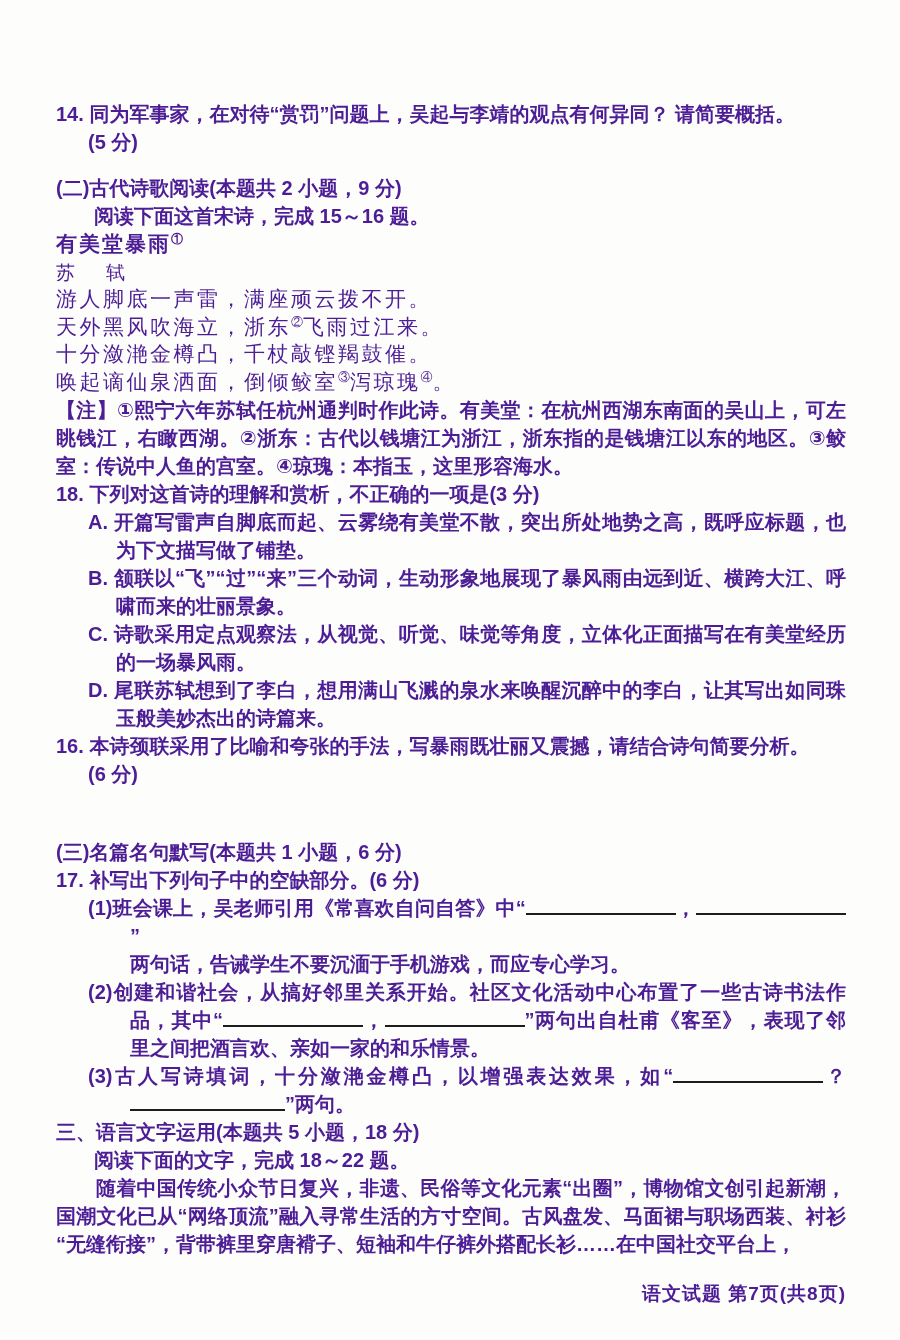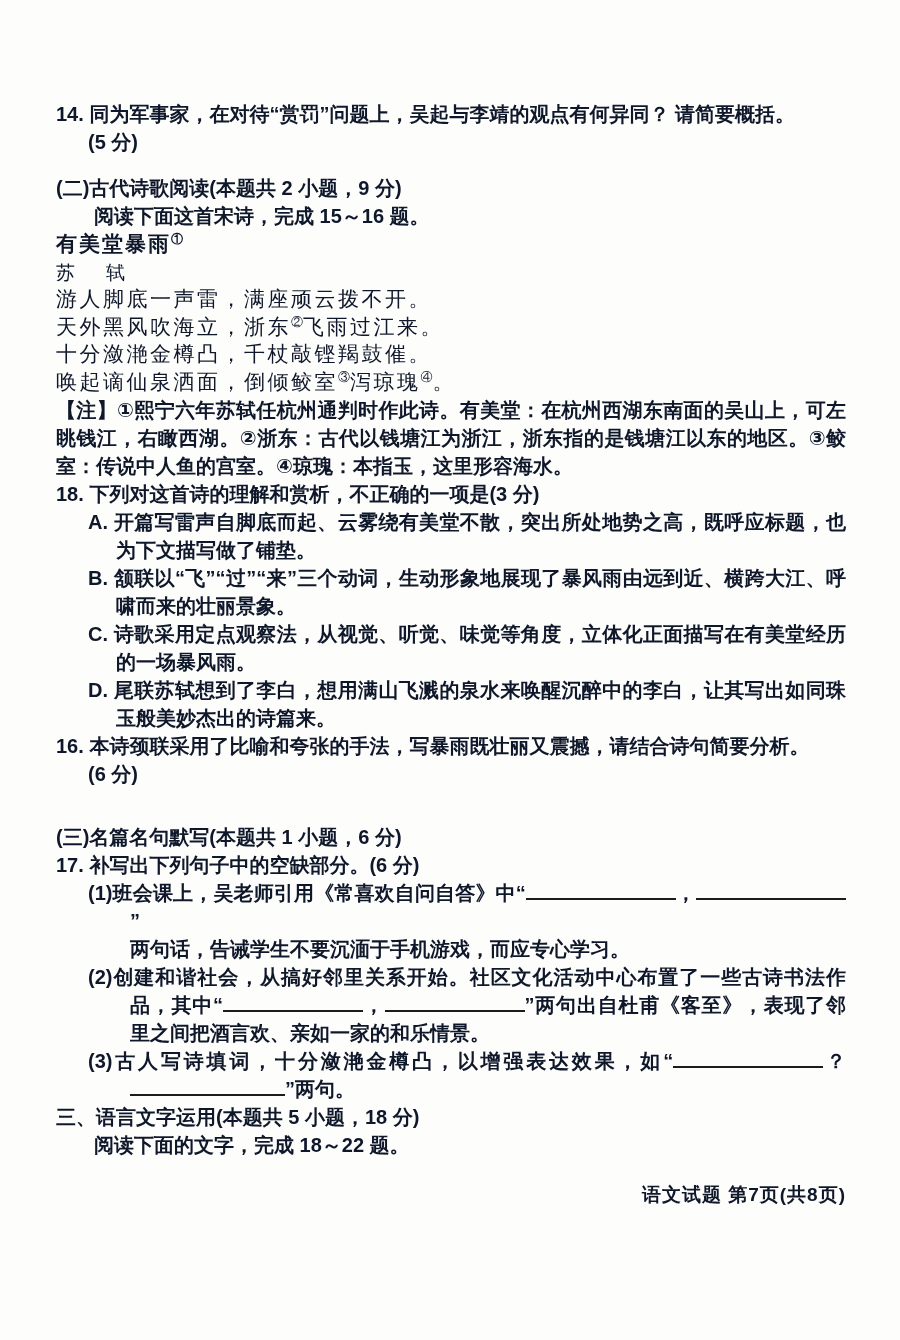--- a/index.html
+++ b/index.html
@@ -6,40 +6,40 @@
     margin: 0;
     padding: 0;
     background: #e8e8e6;
   }
   .page {
     position: relative;
     width: 900px;
     height: 1340px;
     margin: 0 auto;
     background: #fdfdfc;
-    color: #0f172a;
+    color: #4c1d95;
     font-family: "Liberation Sans", "DejaVu Sans", sans-serif;
     font-weight: 700;
     font-size: 20px;
     line-height: 28px;
     box-sizing: border-box;
     padding: 100px 32px 0 56px;
     overflow: hidden;
   }
   .content { width: 790px; }
 
   
   .qblock { padding-left: 32px; text-indent: -32px; }
   .qnum { display: inline; }
   .qscore { padding-left: 32px; }
 
   
   .sec-heading { margin-top: 18px; }
   .sec-heading.tight { margin-top: 0; }
-  .sec-heading.gap { margin-top: 35px; }
+  .sec-heading.gap { margin-top: 50px; }
 
   .intro { padding-left: 38px; }
 
   
   .poem { font-family: "DejaVu Serif", "Liberation Serif", serif; font-weight: 400; }
   .poem-title { font-weight: 700; font-size: 21px; letter-spacing: 2px; }
   .poem-author { font-size: 19px; letter-spacing: 6px; }
   .poem-line { font-size: 21px; letter-spacing: 2.5px; line-height: 27.5px; }
   sup.fn { font-size: 12px; line-height: 0; vertical-align: super; letter-spacing: 0; }
 
@@ -150,17 +150,18 @@
       <p class="item">
         <span>(2)</span><span>创建和谐社会，从搞好邻里关系开始。社区文化活动中心布置了一些古诗书法作品，其中“</span><span class="blank w140"></span><span>，</span><span class="blank w140"></span><span>”两句出自杜甫《客至》，表现了邻里之间把酒言欢、亲如一家的和乐情景。</span>
       </p>
       <p class="item">
         <span>(3)</span><span>古人写诗填词，十分潋滟金樽凸，以增强表达效果，如“</span><span class="blank w150"></span><span>？</span> <span class="blank w85"></span><span class="blank w70"></span><span>”两句。</span>
       </p>
     </div>
 
     <div class="sec-heading tight">三、语言文字运用(本题共 5 小题，18 分)</div>
     <div class="intro">阅读下面的文字，完成 18～22 题。</div>
+    <div class="para">随着中国传统小众节日复兴，非遗、民俗等文化元素“出圈”，博物馆文创引起新潮，国潮文化已从“网络顶流”融入寻常生活的方寸空间。古风盘发、马面裙与职场西装、衬衫“无缝衔接”，背带裤里穿唐褙子、短袖和牛仔裤外搭配长衫……在中国社交平台上，</div>
 
     <div class="footer">语文试题 第7页(共8页)</div>
 
   </div>
 </div>
 
 </body></html>

